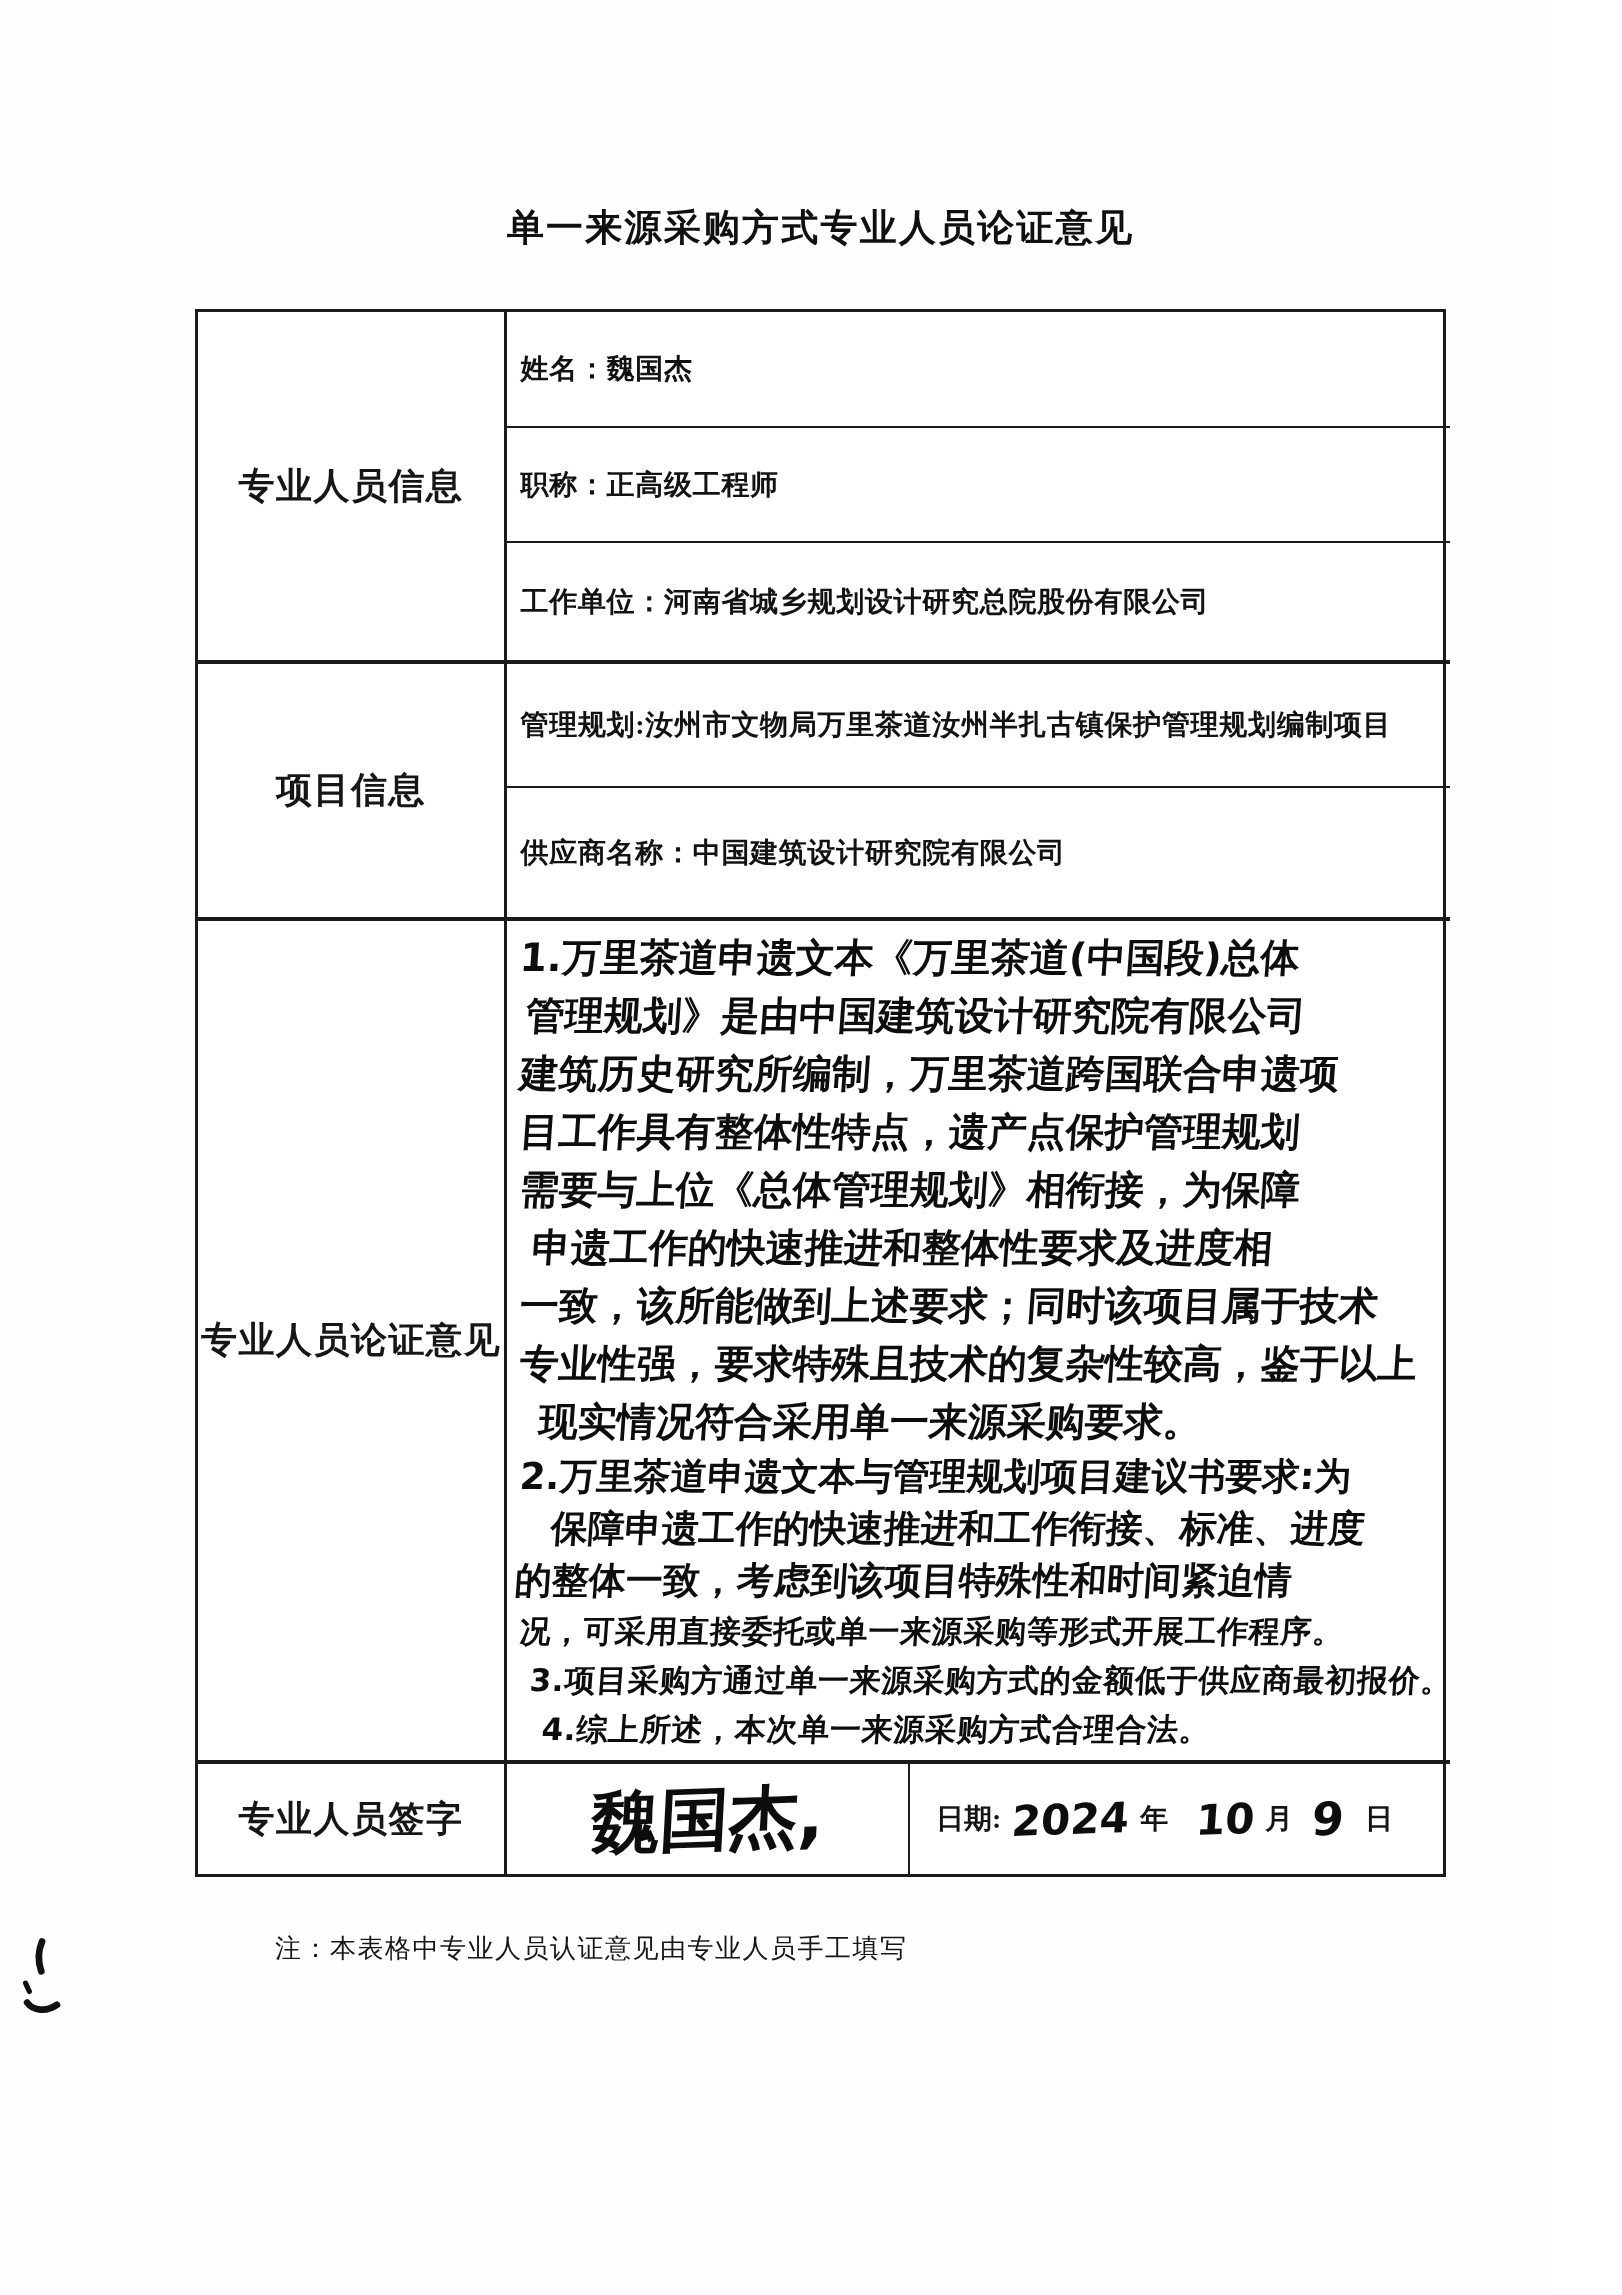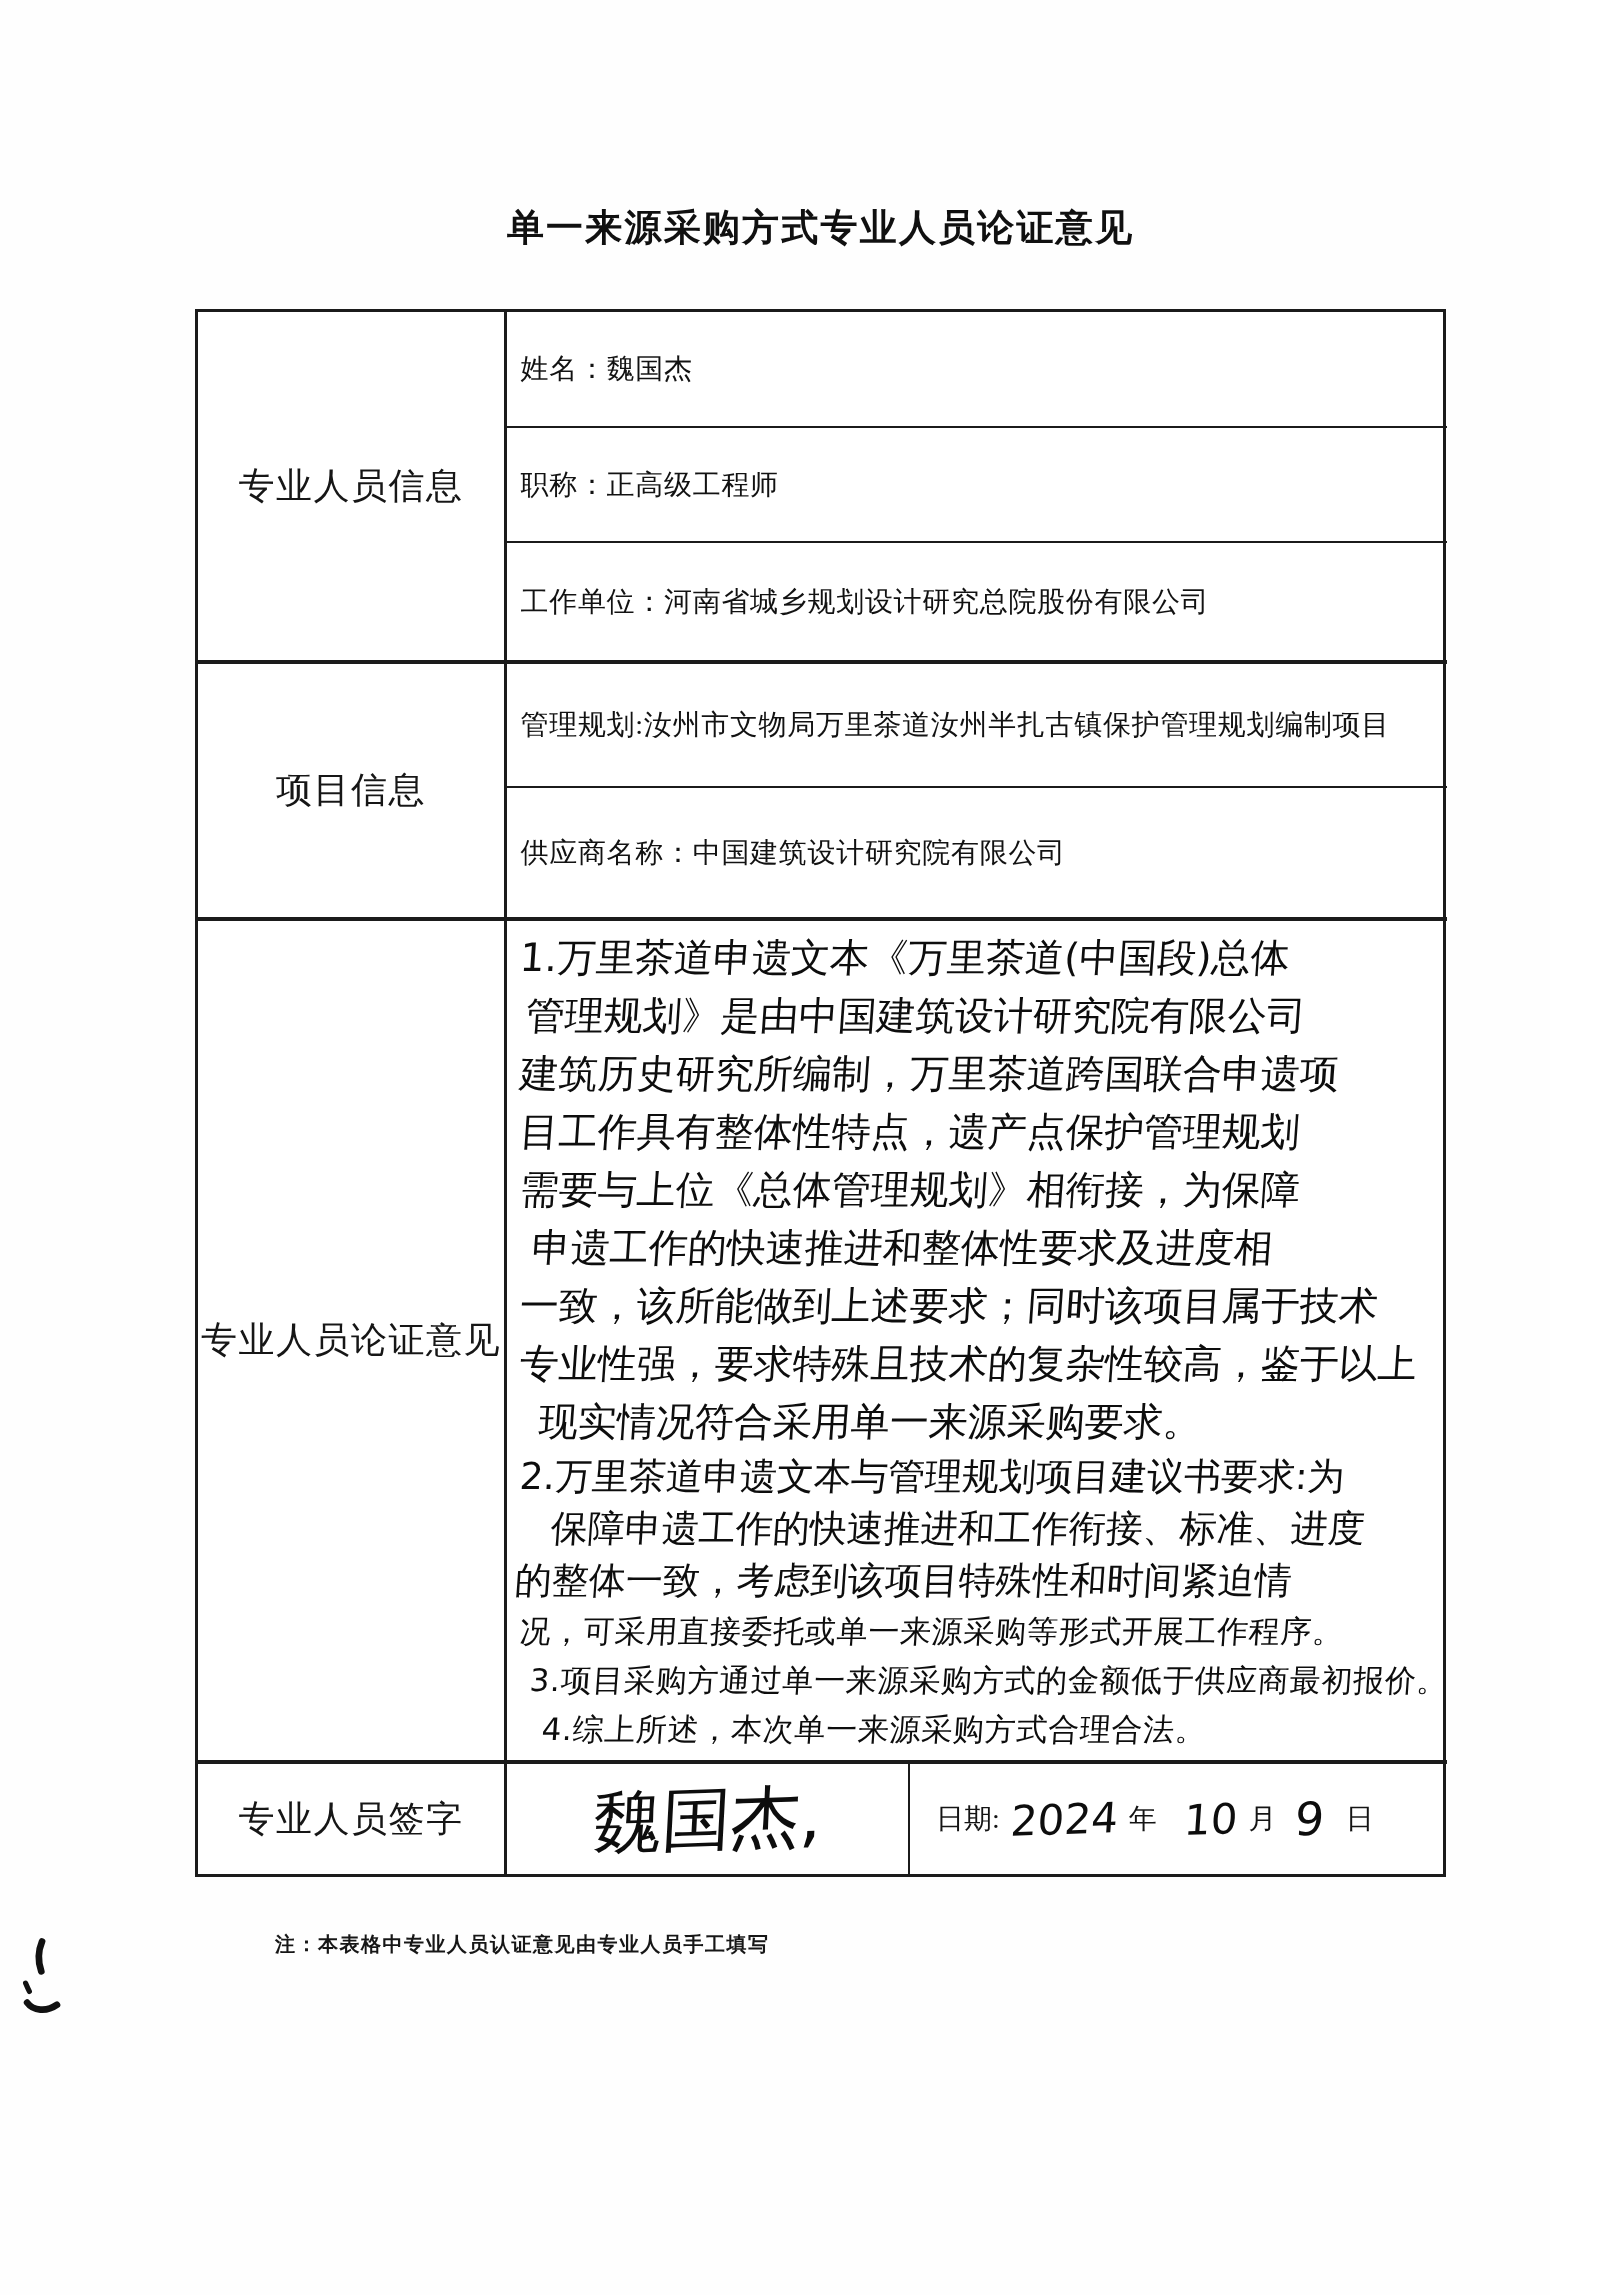--- a/index.html
+++ b/index.html
@@ -20,21 +20,21 @@
   .table{
     position:absolute;left:195px;top:309px;
     width:1251px;height:1568px;
     box-sizing:border-box;
     border:3.7px solid #1b1b1b;
     display:grid;
     grid-template-columns:306px 1fr;
     grid-template-rows:114px 115px 119px 126px 131px 843px 1fr;
     background:#ffffff;
   }
-  .cell{box-sizing:border-box;}
+  .cell{box-sizing:border-box;font-weight:bold;}
   .bl{border-left:3px solid #1b1b1b;}
   .bt{border-top:2.2px solid #1b1b1b;}
   .bt-thick{border-top:4.5px solid #1b1b1b;}
   .label-cell{
     display:flex;align-items:center;justify-content:center;
     font-size:36px;letter-spacing:1.5px;color:#161616;
   }
   .value-cell{
     display:flex;align-items:center;
     padding-left:13.5px;font-size:28px;letter-spacing:0.7px;color:#121212;
@@ -70,21 +70,21 @@
   .op-b{font-size:37px;line-height:52px;}
   .op-c{font-size:31px;line-height:49px;letter-spacing:0.7px;}
   .sig-name{
     font-size:69px;line-height:1;
     transform:rotate(-2deg) skewX(-5deg);
   }
   .hw-num{font-size:42px;transform:skewX(-6deg) rotate(-2deg);display:inline-block;}
   .hw-day{font-size:46px;margin:0 10.5px 0 7.5px;}
   .note{
     position:absolute;left:275px;top:1931px;
-    font-size:20px;font-weight:700;letter-spacing:1.5px;color:#161616;
+    font-size:26px;font-weight:400;letter-spacing:1.5px;color:#161616;
   }
   .ink{position:absolute;left:18px;top:1937px;}
 </style>
 </head>
 <body>
 
 <div class="page">
 
   <h1 class="title">单一来源采购方式专业人员论证意见</h1>
 

